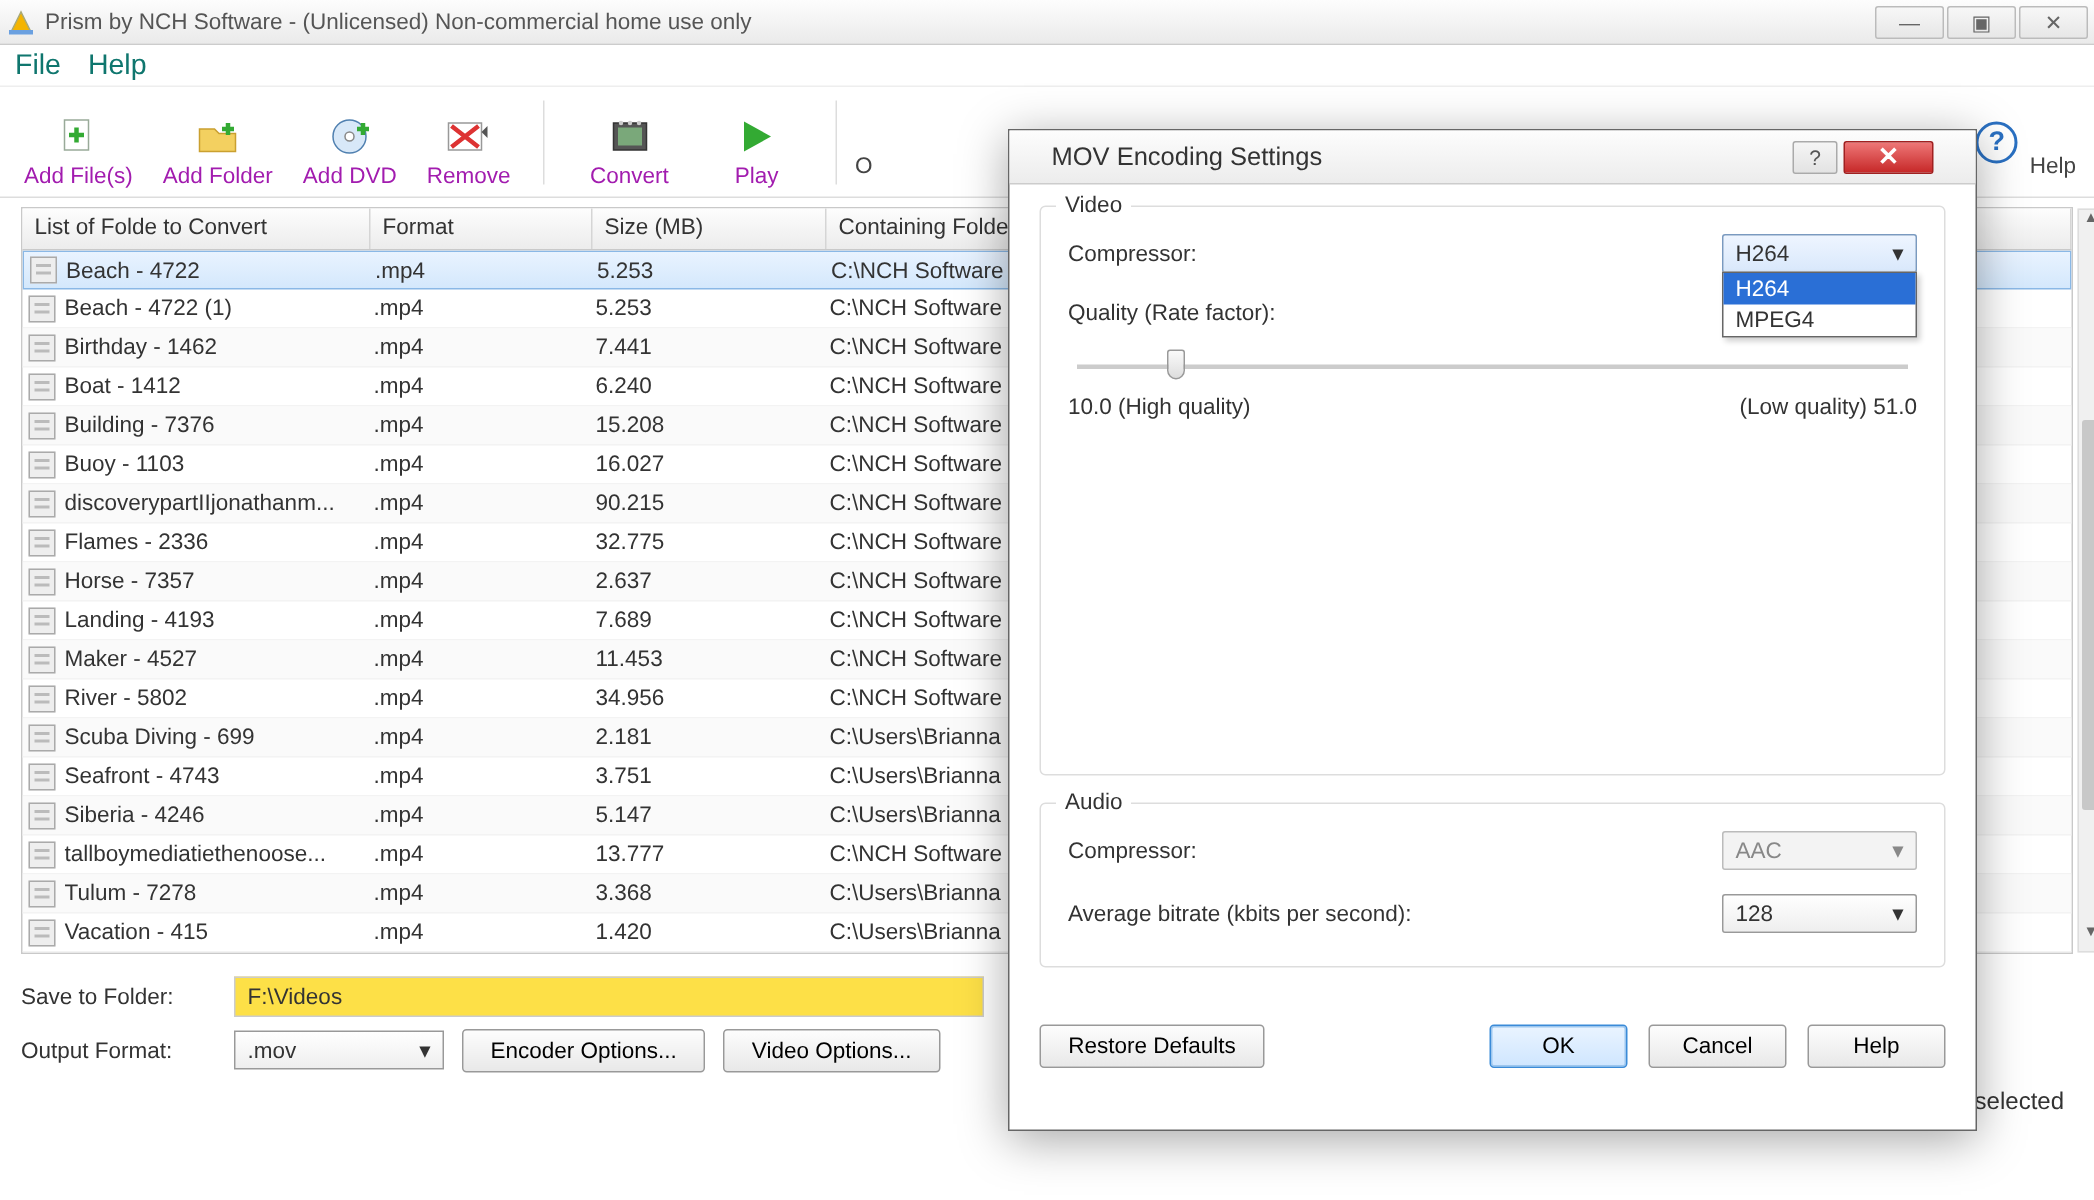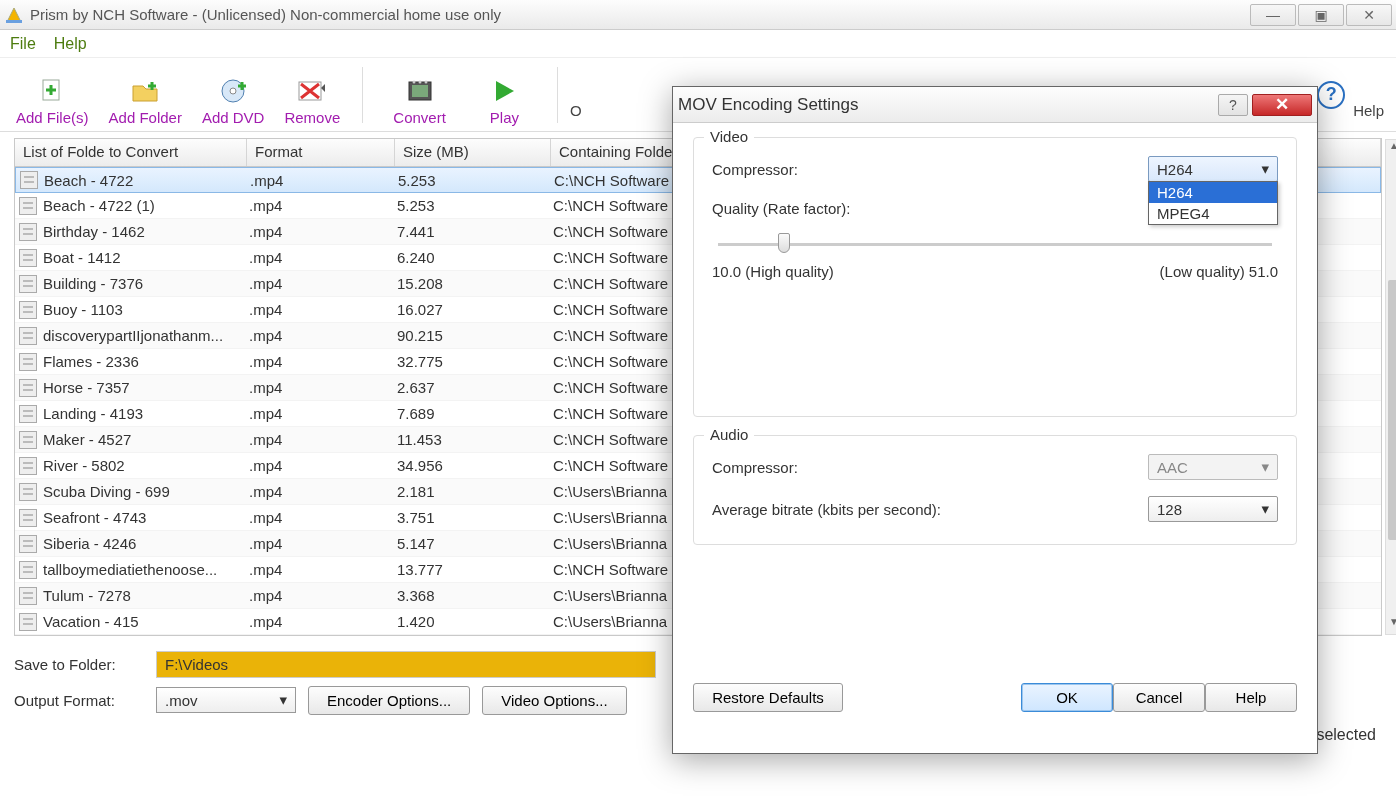--- a/index.html
+++ b/index.html
@@ -6,21 +6,21 @@
 body { background: #fff; width: 1396px; height: 800px; overflow: hidden; position: relative; }
 
 
 .titlebar { height: 30px; background: linear-gradient(#fdfdfd,#eaeaea); border-bottom: 1px solid #ccc; display: flex; align-items: center; padding: 0 4px; }
 .titlebar .app-icon { width: 20px; height: 20px; margin-right: 6px; display: inline-flex; align-items: center; justify-content: center; }
 .titlebar .title-text { color: #555; font-size: 15px; flex: 1; }
 .winbtns { display: flex; gap: 0; }
 .winbtn { width: 46px; height: 22px; border: 1px solid #bbb; background: linear-gradient(#f7f7f7,#e7e7e7); display: flex; align-items: center; justify-content: center; color: #666; font-size: 14px; border-radius: 2px; margin-left: 2px; }
 
 
-.menubar { height: 28px; display: flex; align-items: center; padding: 0 10px; gap: 18px; color: #4d7c0f; font-size: 16px; border-bottom: 1px solid #eee; }
+.menubar { height: 28px; display: flex; align-items: center; padding: 0 10px; gap: 18px; color: #0f766e; font-size: 19px; border-bottom: 1px solid #eee; }
 
 
 .toolbar { display: flex; align-items: center; padding: 6px 6px 6px 6px; border-bottom: 1px solid #ddd; height: 74px; }
 .toolbtn { display: flex; flex-direction: column; align-items: center; justify-content: flex-end; padding: 2px 10px; font-size: 15px; color: #a21caf; height: 66px; cursor: pointer; }
 .toolbtn .ticon { height: 36px; display: flex; align-items: center; justify-content: center; font-size: 28px; }
 .vsep { width: 1px; height: 56px; background: #ddd; margin: 0 12px; }
 .help-circle { width: 28px; height: 28px; border: 2px solid #2a70c2; border-radius: 50%; display: flex; align-items: center; justify-content: center; color: #2a70c2; font-weight: bold; font-size: 18px; margin-left: auto; margin-right: 8px; }
 
 
 .listwrap { margin: 6px 14px 0 14px; border: 1px solid #c9c9c9; height: 498px; position: relative; background: #fff; }
@@ -43,46 +43,46 @@
 .row > span:nth-child(5){ flex: 1; overflow: hidden; white-space: nowrap; }
 .row.selected { background: linear-gradient(#e9f3ff,#d4e8fc); border: 1px solid #8ab8e6; }
 .scrollbar-v { position: absolute; right: -22px; top: 0; bottom: 0; width: 18px; background: #f0f0f0; border: 1px solid #ddd; }
 .scrollbar-v .thumb { position: absolute; left: 2px; right: 2px; top: 140px; height: 260px; background: #c8c8c8; border-radius: 2px; }
 .scrollbar-v .arr { position: absolute; left: 0; right: 0; height: 18px; text-align: center; font-size: 10px; color: #666; }
 
 
 .bottom { margin: 10px 14px 0 14px; font-size: 15px; color: #333; }
 .brow { display: flex; align-items: center; height: 36px; gap: 12px; }
 .brow label { width: 130px; }
-.pathbox { border: 1px solid #ccc; padding: 4px 8px; width: 500px; background: #eab308; }
+.pathbox { border: 1px solid #ccc; padding: 4px 8px; width: 500px; background: #fde047; }
 .combo { border: 1px solid #999; background: linear-gradient(#fff,#eee); padding: 3px 8px; width: 140px; display: flex; justify-content: space-between; align-items: center; }
 .btn { border: 1px solid #999; background: linear-gradient(#fdfdfd,#e8e8e8); padding: 5px 18px; border-radius: 3px; font-size: 15px; cursor: pointer; }
 .status { text-align: right; padding: 8px 20px; font-size: 16px; color: #333; }
 
 
 .dialog { position: absolute; left: 672px; top: 86px; width: 646px; height: 668px; background: #fff; border: 1px solid #666; box-shadow: 0 6px 30px rgba(0,0,0,0.35); }
-.dlg-title { height: 36px; background: linear-gradient(#fdfdfd,#ececec); display: flex; align-items: center; padding: 0 5px; font-size: 17px; color: #333; border-bottom: 1px solid #ccc; }
+.dlg-title { height: 36px; background: linear-gradient(#fdfdfd,#ececec); display: flex; align-items: center; padding: 0 28px; font-size: 17px; color: #333; border-bottom: 1px solid #ccc; }
 .dlg-title .spacer { flex: 1; }
 .dlg-help { width: 30px; height: 22px; border: 1px solid #aaa; background: linear-gradient(#f5f5f5,#e3e3e3); border-radius: 2px; display: flex; align-items: center; justify-content: center; color: #555; font-size: 14px; margin-right: 4px; }
 .dlg-close { width: 60px; height: 22px; background: linear-gradient(#e77,#c62828); border: 1px solid #a02020; border-radius: 2px; display: flex; align-items: center; justify-content: center; color: #fff; font-weight: bold; }
 .dlg-body { padding: 14px 20px; position: relative; height: 560px; }
 .group { border: 1px solid #ddd; border-radius: 4px; padding: 18px 18px 22px 18px; margin-bottom: 18px; position: relative; }
 .group > .legend { position: absolute; top: -10px; left: 10px; background: #fff; padding: 0 6px; color: #333; font-size: 15px; }
 .frow { display: flex; align-items: center; margin-bottom: 16px; font-size: 15px; color: #333; }
 .frow label { flex: 1; }
 .dropdown { width: 130px; border: 1px solid #7a9ac0; background: linear-gradient(#eef5ff,#d9e8fb); padding: 3px 8px; display: flex; justify-content: space-between; align-items: center; border-radius: 2px; position: relative; }
 .dropdown.disabled { background: #f3f3f3; border-color: #bbb; color: #888; }
 .dd-list { position: absolute; top: 24px; left: -1px; width: 130px; border: 1px solid #666; background: #fff; z-index: 10; box-shadow: 2px 2px 4px rgba(0,0,0,0.2); }
 .dd-item { padding: 2px 8px; font-size: 15px; }
 .dd-item.sel { background: #2a6fd6; color: #fff; }
 .slider { position: relative; height: 24px; margin: 0 6px 6px 6px; }
 .slider .track { position: absolute; left: 0; right: 0; top: 10px; height: 3px; background: #ccc; }
 .slider .handle { position: absolute; top: 0; left: 60px; width: 12px; height: 20px; background: linear-gradient(#fafafa,#ddd); border: 1px solid #999; border-radius: 2px 2px 6px 6px; }
 .scale { display: flex; justify-content: space-between; font-size: 15px; color: #333; }
-.dlg-foot { display: flex; padding: 0 20px 16px 20px; align-items: flex-start; }
+.dlg-foot { display: flex; gap: 14px; padding: 0 20px 16px 20px; align-items: flex-start; }
 .dlg-foot .spacer { flex: 1; }
 .btn.primary { background: linear-gradient(#eaf4ff,#cfe6ff); border: 1px solid #3b8bd8; box-shadow: 0 0 0 1px #9cc6ee inset; }
 .btn.wide { min-width: 92px; text-align: center; }
 
 svg { display: block; }
 </style>
 </head>
 <body>
 
 <div class="titlebar">
@@ -332,21 +332,21 @@
 <div class="status">1 / 19 files selected</div>
 
 <div class="dialog">
   <div class="dlg-title">
     <span>MOV Encoding Settings</span>
     <span class="spacer"></span>
     <div class="dlg-help">?</div>
     <div class="dlg-close">✕</div>
   </div>
   <div class="dlg-body">
-    <div class="group" style="height:280px">
+    <div class="group" style="height:380px">
       <div class="legend">Video</div>
       <div class="frow">
         <label>Compressor:</label>
         <div class="dropdown">
           <span>H264</span>
           <span>▾</span>
           <div class="dd-list">
             <div class="dd-item sel">H264</div>
             <div class="dd-item">MPEG4</div>
           </div>

